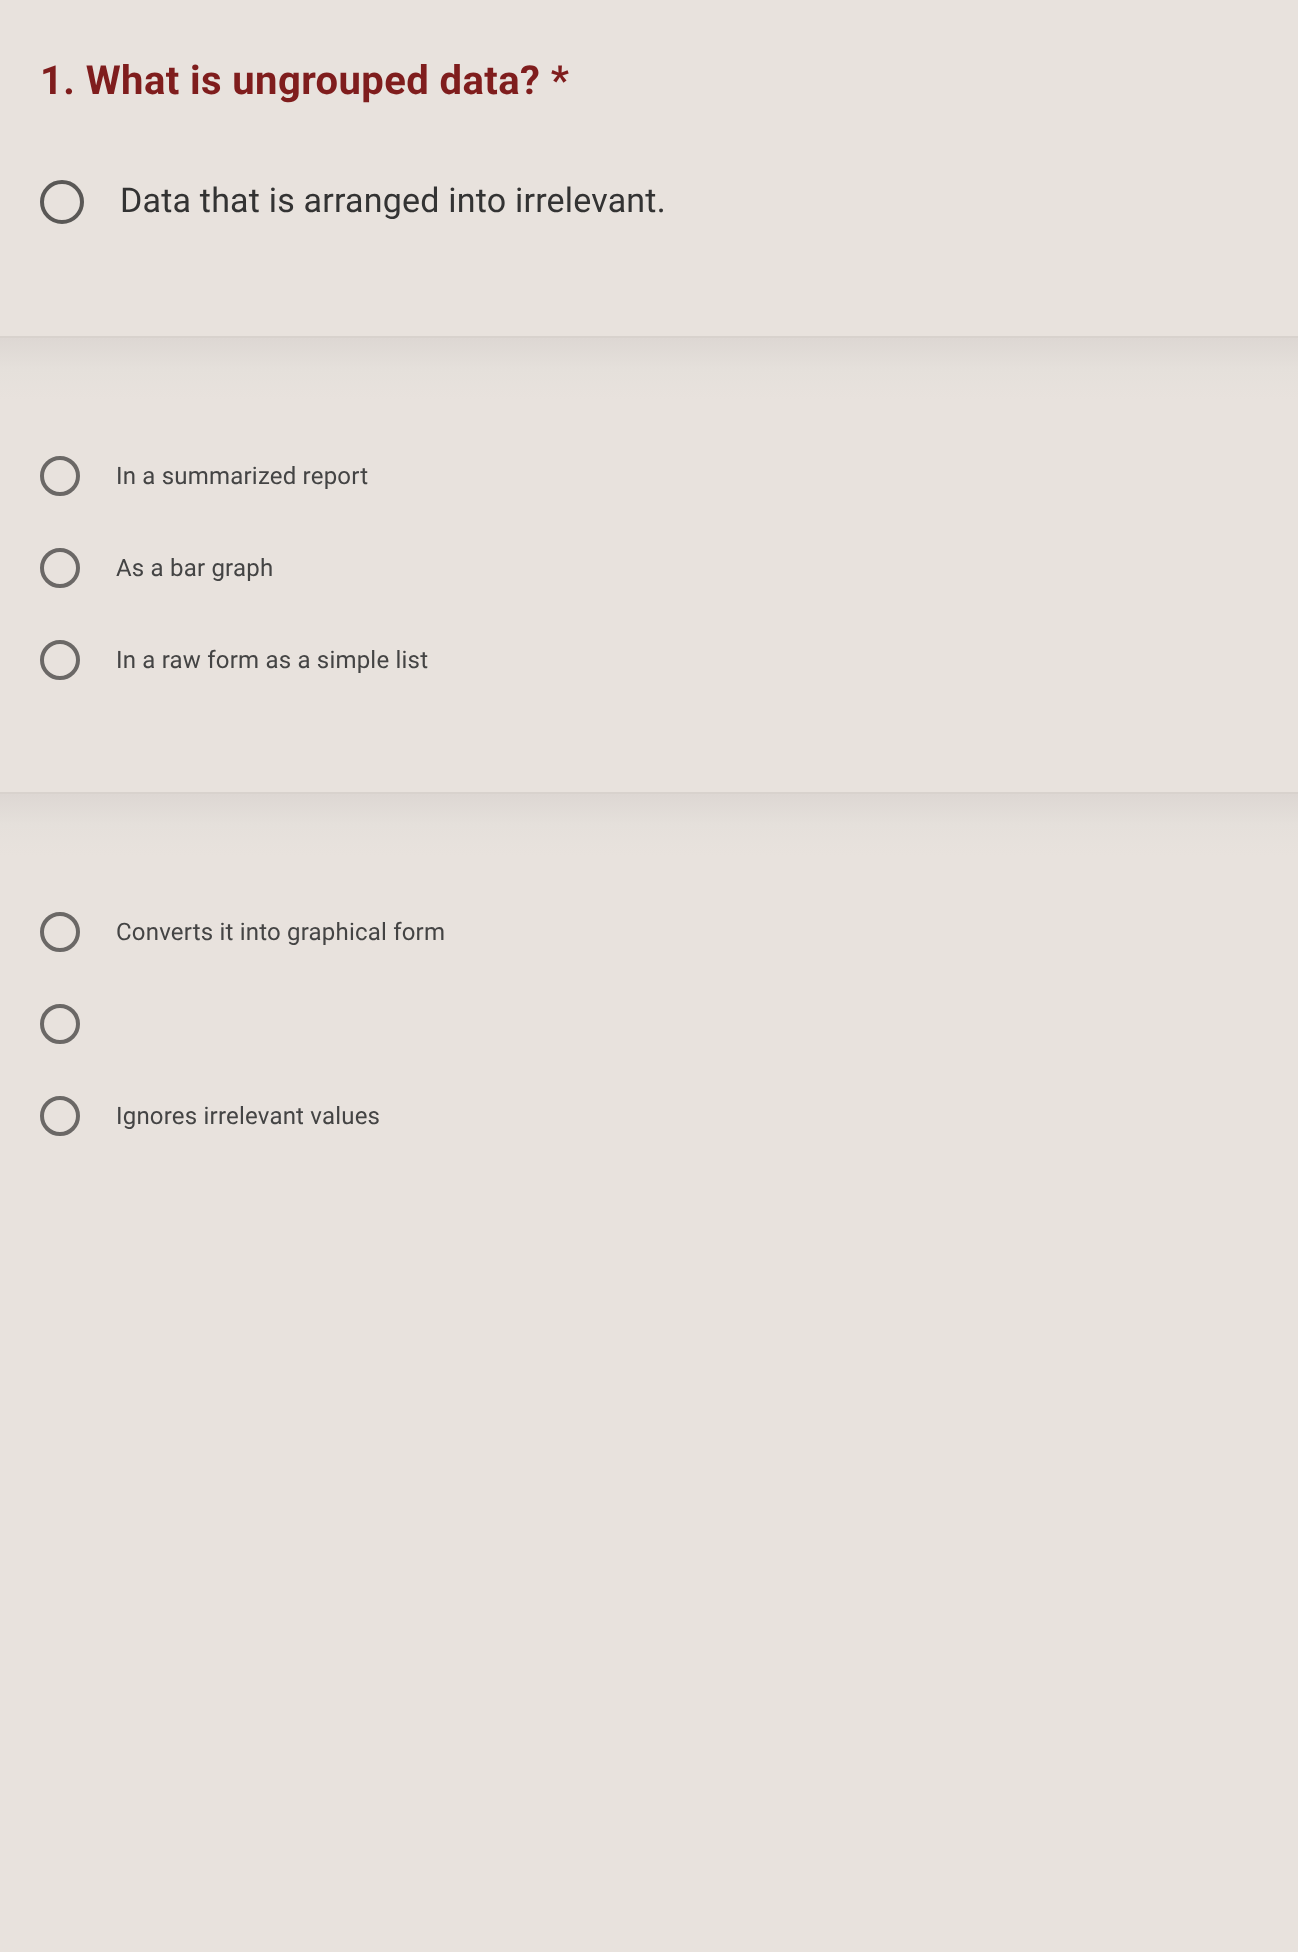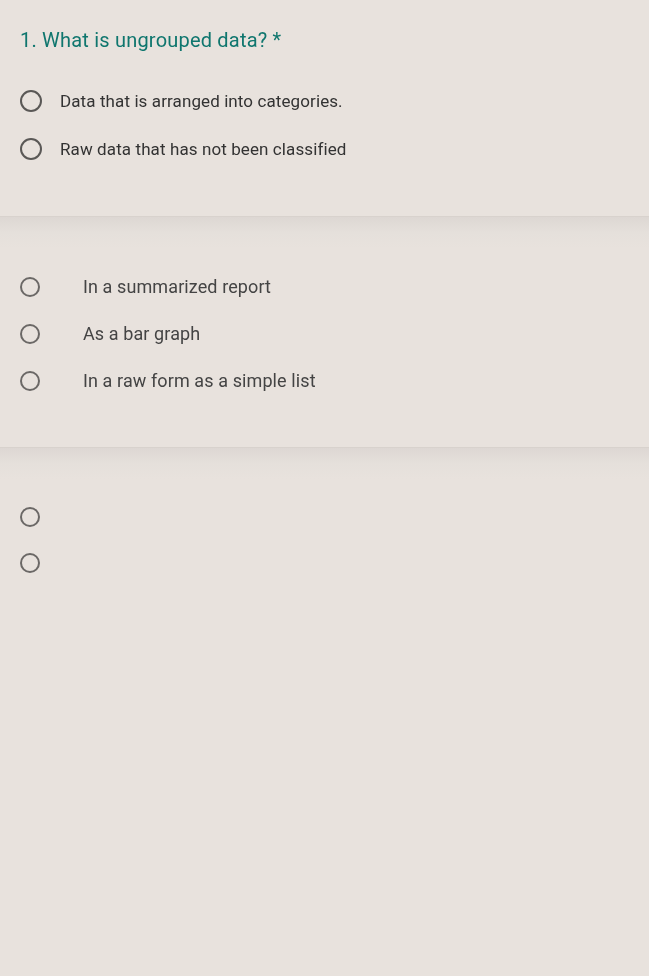--- a/index.html
+++ b/index.html
@@ -12,22 +12,22 @@
       background: #e8e2dd;
       width: 649px;
       height: 976px;
       overflow: hidden;
     }
     .question-block {
       padding: 28px 20px 30px 20px;
     }
     .question-title {
       font-size: 20px;
-      color: #0f766e;
-      font-weight: 400;
+      color: #7f1d1d;
+      font-weight: 700;
       margin-bottom: 38px;
       letter-spacing: 0.2px;
     }
     .option-row {
       display: flex;
       align-items: center;
       margin-bottom: 26px;
       cursor: pointer;
     }
     .radio-circle {
@@ -39,23 +39,22 @@
       flex-shrink: 0;
     }
     .option-label {
       font-size: 17px;
       color: #333;
       font-weight: 400;
       letter-spacing: 0.1px;
     }
     .q2 .option-label,
     .q3 .option-label {
-      font-size: 18px;
+      font-size: 12px;
       color: #444;
-      margin-left: 25px;
     }
     .q2 .radio-circle,
     .q3 .radio-circle {
       width: 20px;
       height: 20px;
       border-width: 2px;
       border-color: #6b6866;
     }
     .divider {
       height: 32px;
@@ -63,25 +62,21 @@
       border-top: 1px solid #d8d2cd;
     }
   </style>
 </head>
 <body>
 
 <div class="question-block q1">
   <div class="question-title">1. What is ungrouped data? *</div>
   <div class="option-row">
     <span class="radio-circle"></span>
-    <span class="option-label">Data that is arranged into categories.</span>
-  </div>
-  <div class="option-row">
-    <span class="radio-circle"></span>
-    <span class="option-label">Raw data that has not been classified</span>
+    <span class="option-label">Data that is arranged into irrelevant.</span>
   </div>
 </div>
 
 <div class="divider"></div>
 
 <div class="question-block q2">
   <div class="option-row">
     <span class="radio-circle"></span>
     <span class="option-label">In a summarized report</span>
   </div>
@@ -93,17 +88,22 @@
     <span class="radio-circle"></span>
     <span class="option-label">In a raw form as a simple list</span>
   </div>
 </div>
 
 <div class="divider"></div>
 
 <div class="question-block q3">
   <div class="option-row">
     <span class="radio-circle"></span>
+    <span class="option-label">Converts it into graphical form</span>
   </div>
   <div class="option-row">
     <span class="radio-circle"></span>
   </div>
+  <div class="option-row">
+    <span class="radio-circle"></span>
+    <span class="option-label">Ignores irrelevant values</span>
+  </div>
 </div>
 
 </body></html>

